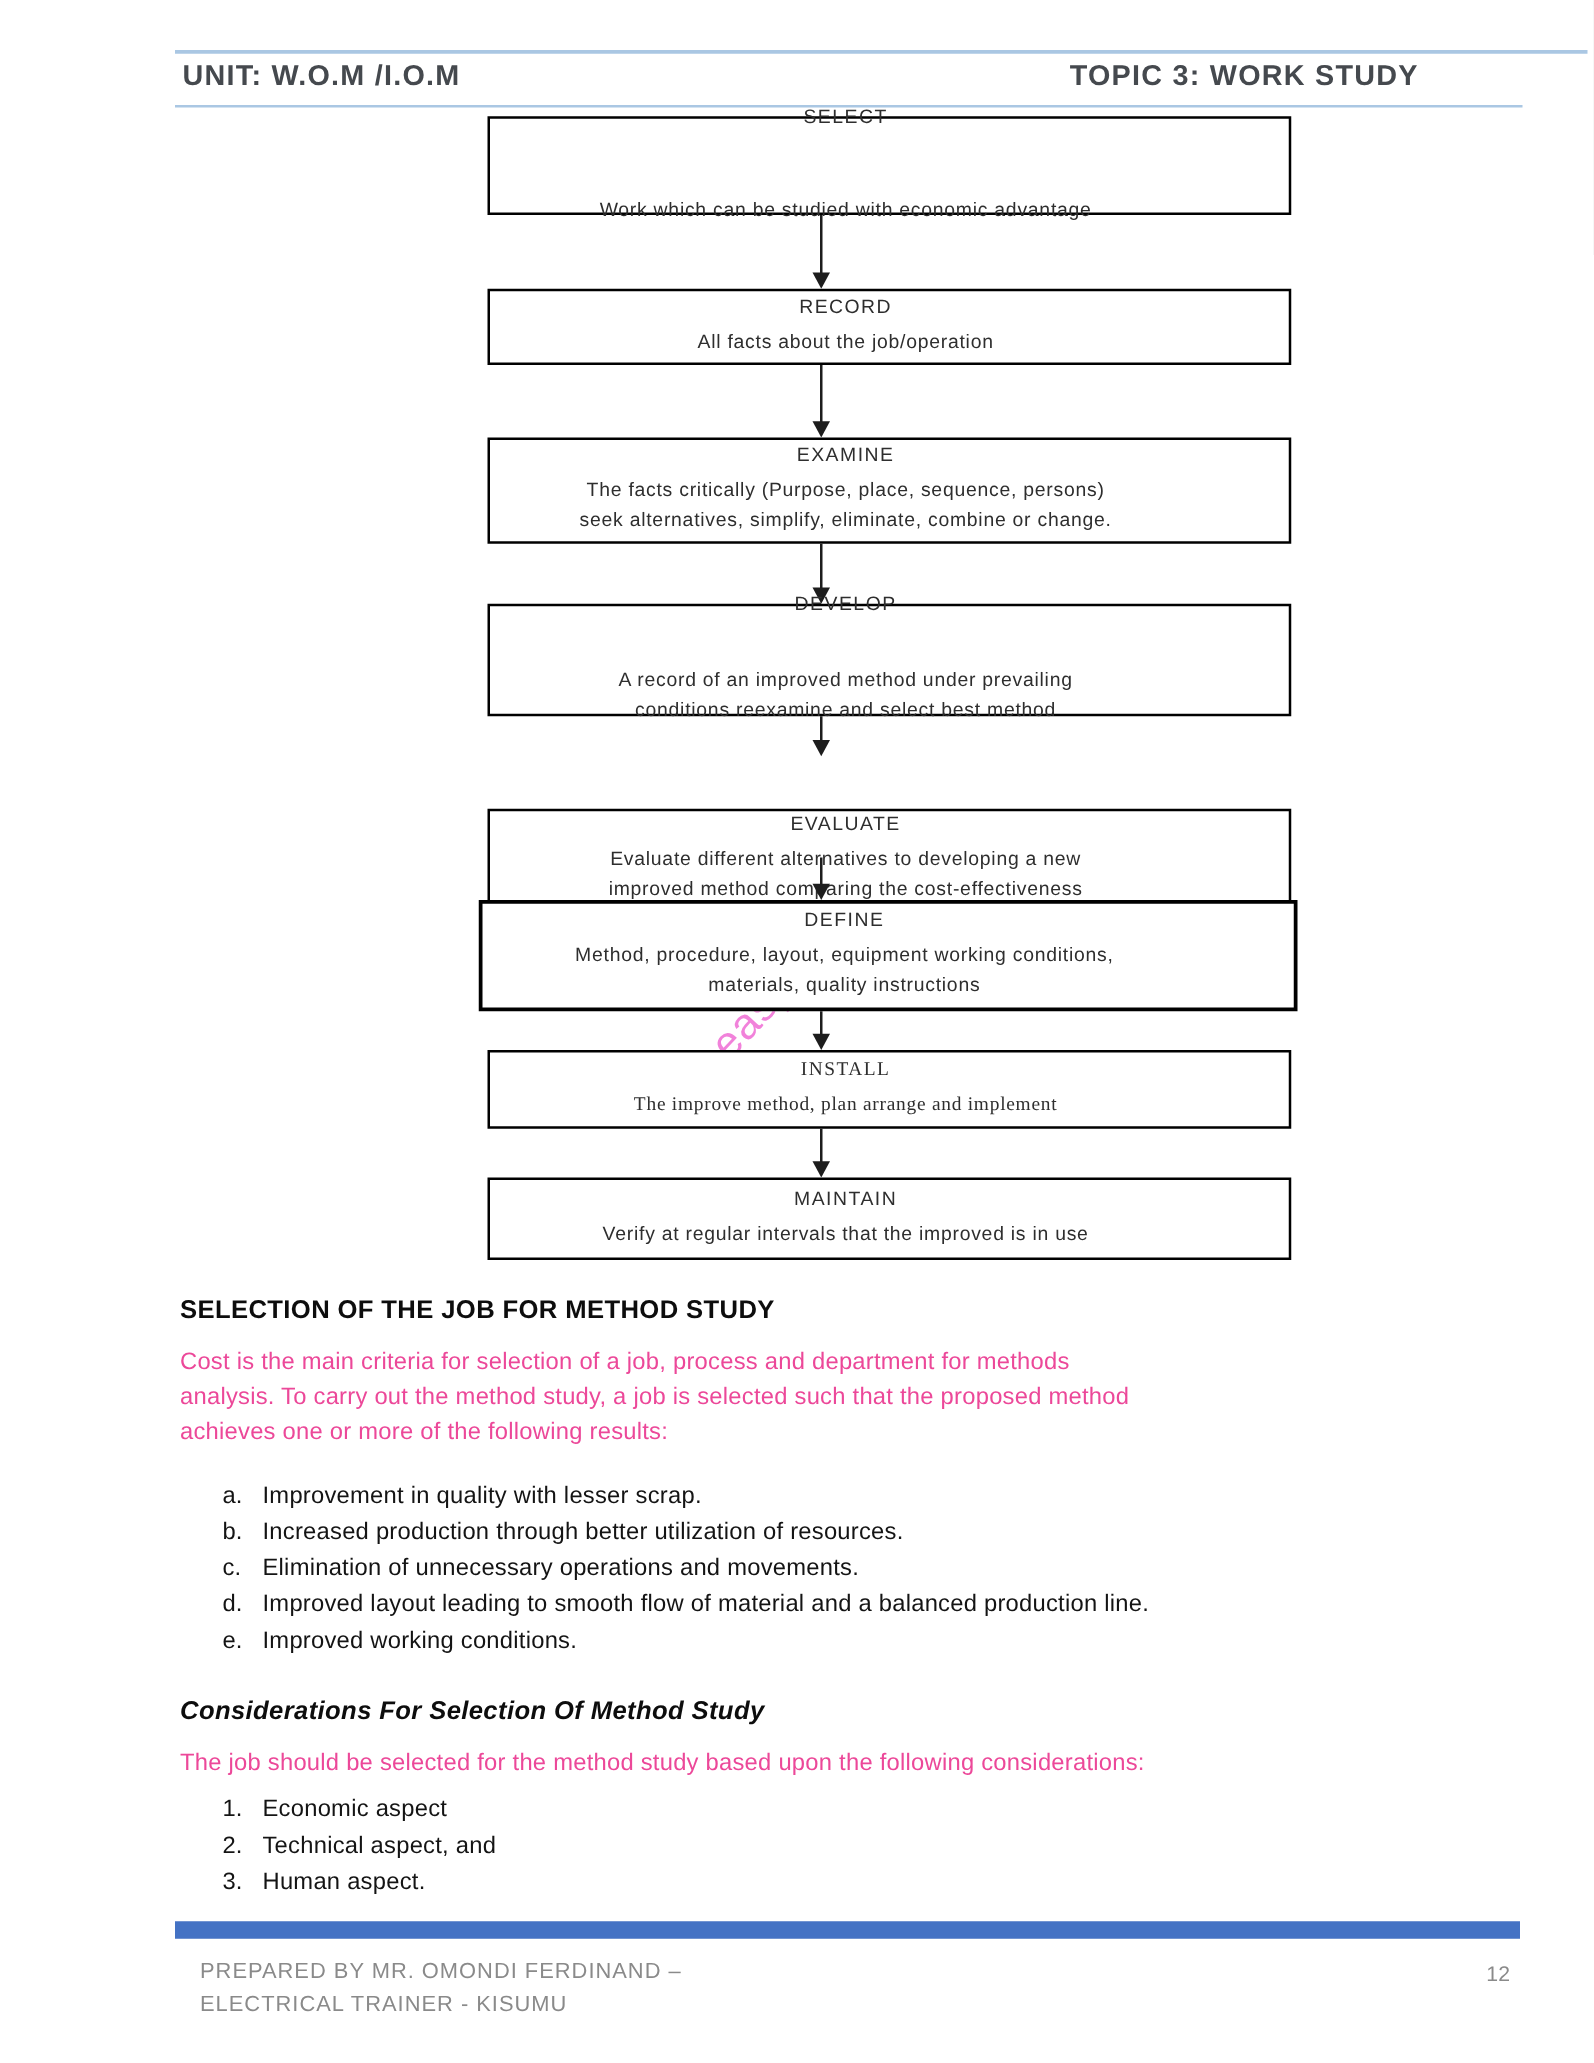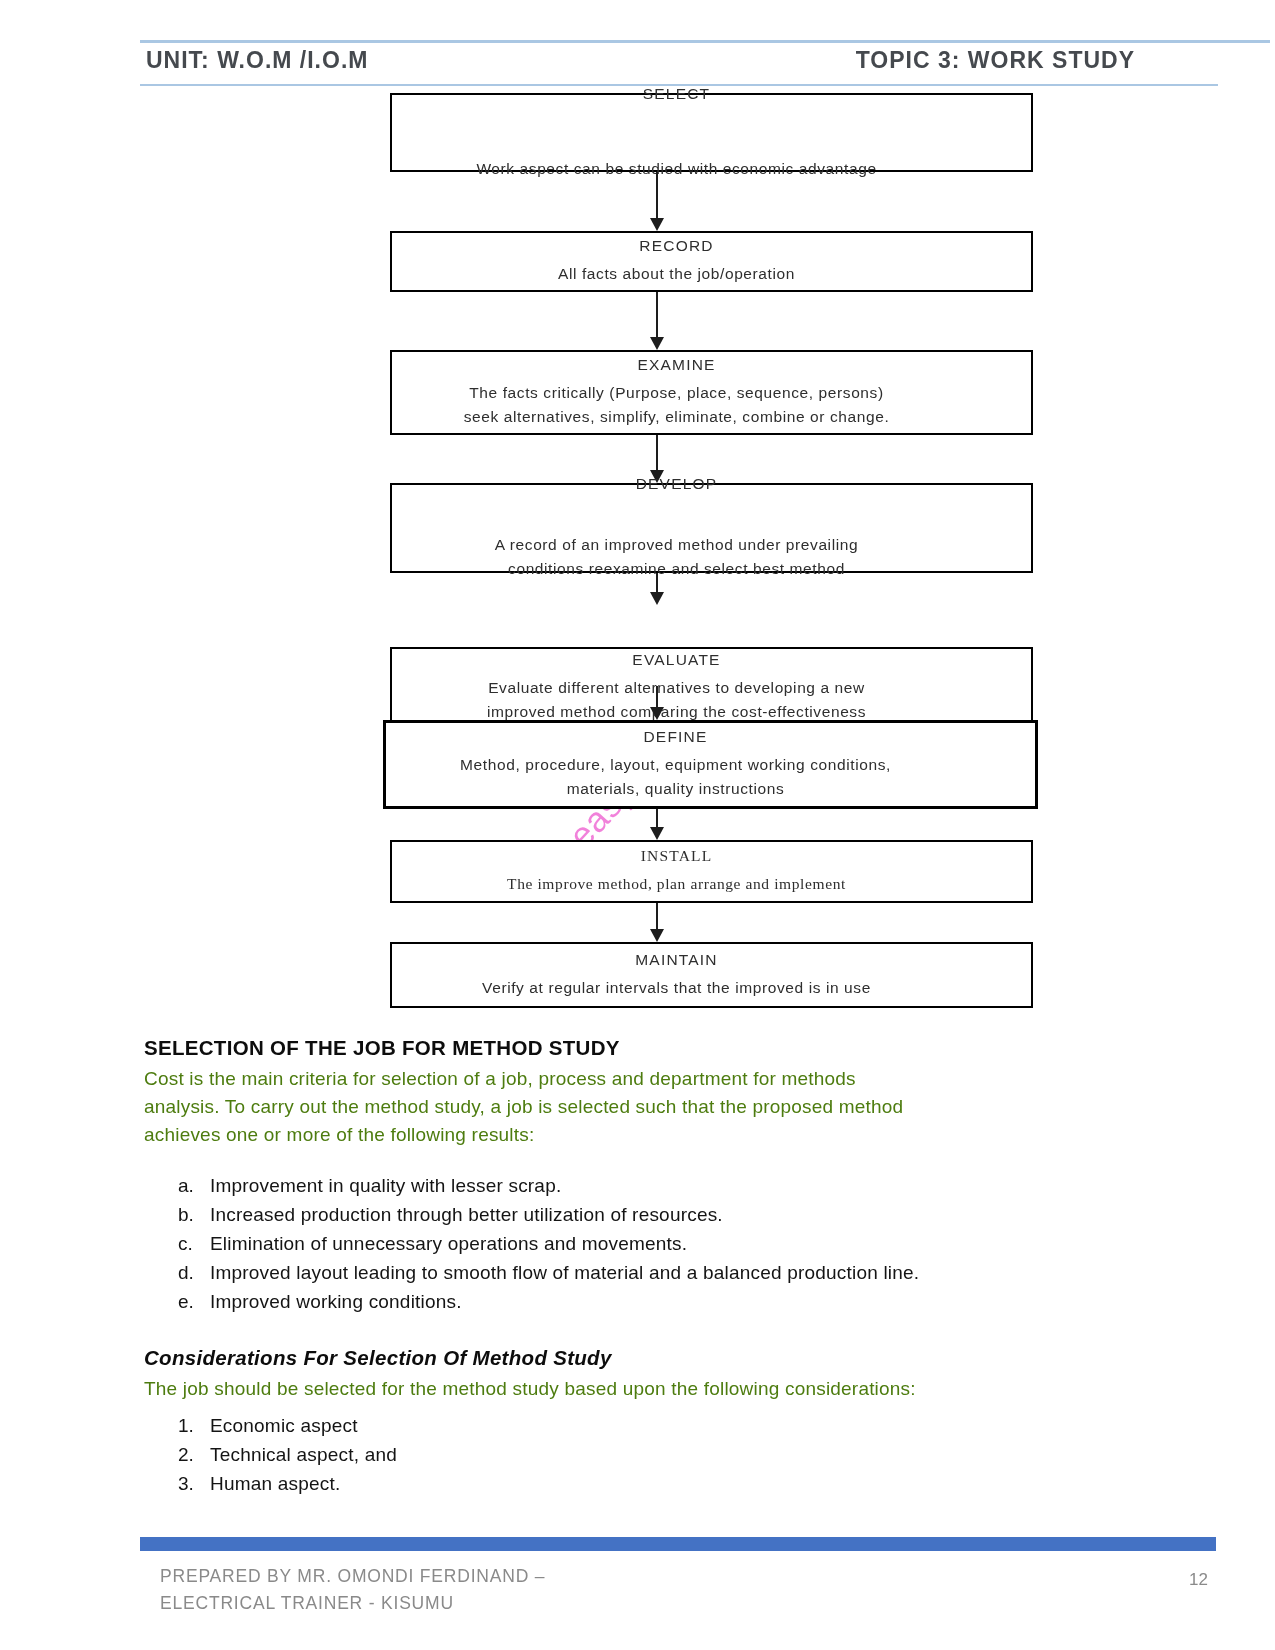--- a/index.html
+++ b/index.html
@@ -52,21 +52,21 @@
   
   .content { position:absolute; left:144px; top:1036px; width:1010px; }
   .h1 {
     font-size:20.5px; font-weight:bold; color:#0d0d0d; letter-spacing:0.3px;
   }
   .h2 {
     margin-top:30px; font-size:20.5px; font-weight:bold; font-style:italic;
     color:#0d0d0d; letter-spacing:0.3px;
   }
   .para {
-    margin-top:5px; font-size:19px; line-height:28px; color:#4d7c0f;
+    margin-top:16px; font-size:19px; line-height:28px; color:#ec4899;
     white-space:pre-line; letter-spacing:0.2px;
   }
   .list { margin-top:22px; }
   .list.tight { margin-top:8px; }
   .li { display:flex; line-height:29px; font-size:19px; color:#141414; }
   .li-marker { width:32px; margin-left:34px; text-align:left; flex:none; }
   .li-text { letter-spacing:0.2px; }
 
   
   .footer-bar {
@@ -89,21 +89,21 @@
 
   <div class="rule rule-top"></div>
   <div class="hdr-unit">UNIT: W.O.M /I.O.M</div>
   <div class="hdr-topic">TOPIC 3: WORK STUDY</div>
   <div class="rule rule-bottom"></div>
 
   <div class="flowchart">
     <div class="watermark">easytvet.com</div>
   <div class="fc-box" style="top: 93px; height: 79px; gap: 47px;">
         <div class="fc-title">SELECT</div>
-        <div class="fc-desc">Work aspect can be studied with economic advantage</div>
+        <div class="fc-desc">Work which can be studied with economic advantage</div>
       </div>
       <div class="fc-arrow-line" style="top: 172px; height: 47px;"></div>
       <div class="fc-arrow-head" style="top: 218px;"></div>
       <div class="fc-box" style="top: 231px; height: 61px;">
         <div class="fc-title">RECORD</div>
         <div class="fc-desc">All facts about the job/operation</div>
       </div>
       <div class="fc-arrow-line" style="top: 292px; height: 46px;"></div>
       <div class="fc-arrow-head" style="top: 337px;"></div>
       <div class="fc-box" style="top: 350px; height: 85px;">

